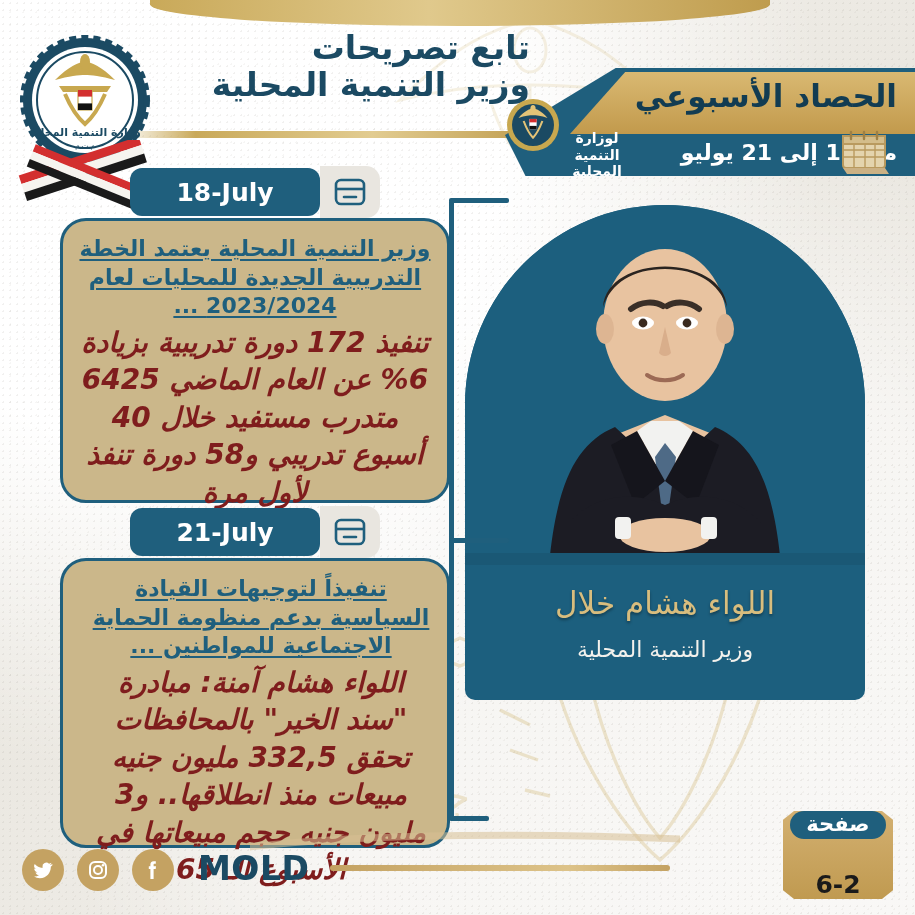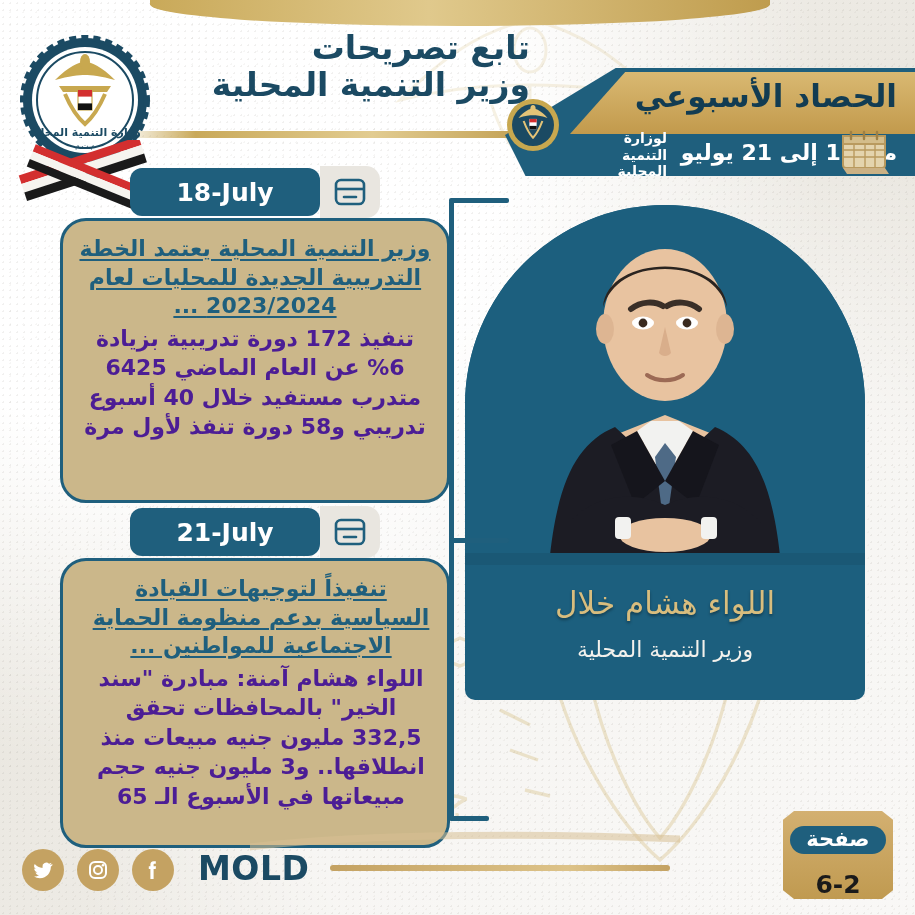--- a/index.html
+++ b/index.html
@@ -85,21 +85,21 @@
     position:absolute; right:0; top:4px; width:345px; height:62px;
     background:linear-gradient(180deg,#d9b972,#c29a4c);
     clip-path:polygon(16% 0%, 100% 0%, 100% 100%, 0% 100%);
   }
   .banner-title {
     position:absolute; right:18px; top:10px; width:320px;
     text-align:right; font-size:31px; font-weight:bold; color:#123c52;
   }
   .banner-sub {
     position:absolute; right:248px; top:62px; width:140px;
-    color:#ffffff; font-size:14px; font-weight:bold;
+    text-align:center; color:#ffffff; font-size:14px; font-weight:bold;
     line-height:1.18;
   }
   .banner-dates {
     position:absolute; right:6px; top:72px; width:240px;
     text-align:center; color:#ffffff; font-size:22px; font-weight:bold;
   }
   .banner-seal { position:absolute; right:355px; top:30px; width:54px; height:54px; }
   .cal-icon-hdr { position:absolute; right:22px; top:62px; width:56px; height:46px; }
 
   
@@ -152,22 +152,23 @@
     border-radius:26px;
     padding:14px 16px 12px 16px;
     text-align:center;
   }
   .card-head {
     color:#1f5f7d; font-weight:bold; font-size:22px; line-height:1.30;
     text-decoration:underline; text-underline-offset:3px;
     text-decoration-thickness:2px;
   }
   .card-body {
-    color:#4c1d95; font-weight:bold; font-size:22px; line-height:1.34;
+    color:#7f1d1d; font-weight:bold; font-size:28px; line-height:1.34;
     margin-top:3px;
+    font-style:italic;
   }
 
   
   .footer { position:absolute; left:0; bottom:0; width:915px; height:90px; }
   .social { position:absolute; left:22px; bottom:24px; display:flex; gap:13px; }
   .soc {
     width:42px; height:42px; border-radius:50%;
     background:#c4a262; display:flex; align-items:center; justify-content:center;
   }
   .brand {
@@ -181,21 +182,21 @@
     border-radius:3px;
   }
   .foot-swoosh {
     position:absolute; left:250px; bottom:62px; width:430px; height:22px;
     opacity:0.55;
   }
   .page-badge {
     position:absolute; right:22px; bottom:16px; width:110px; height:88px;
     background:linear-gradient(180deg,#d3b071,#c09a50);
     clip-path:polygon(0% 10%, 10% 0%, 90% 0%, 100% 10%, 100% 90%, 90% 100%, 10% 100%, 0% 90%);
-    display:flex; flex-direction:column; align-items:center; justify-content:flex-end;
+    display:flex; flex-direction:column; align-items:center; justify-content:space-between;
     gap:16px;
   }
   .page-pill {
     background:#1f5f7d; color:#ffffff; font-size:21px; font-weight:bold;
     border-radius:16px; padding:1px 16px 3px 16px;
   }
   .page-num {
     color:#1a1a1a; font-size:25px; font-weight:bold; direction:ltr;
   }
 </style>

